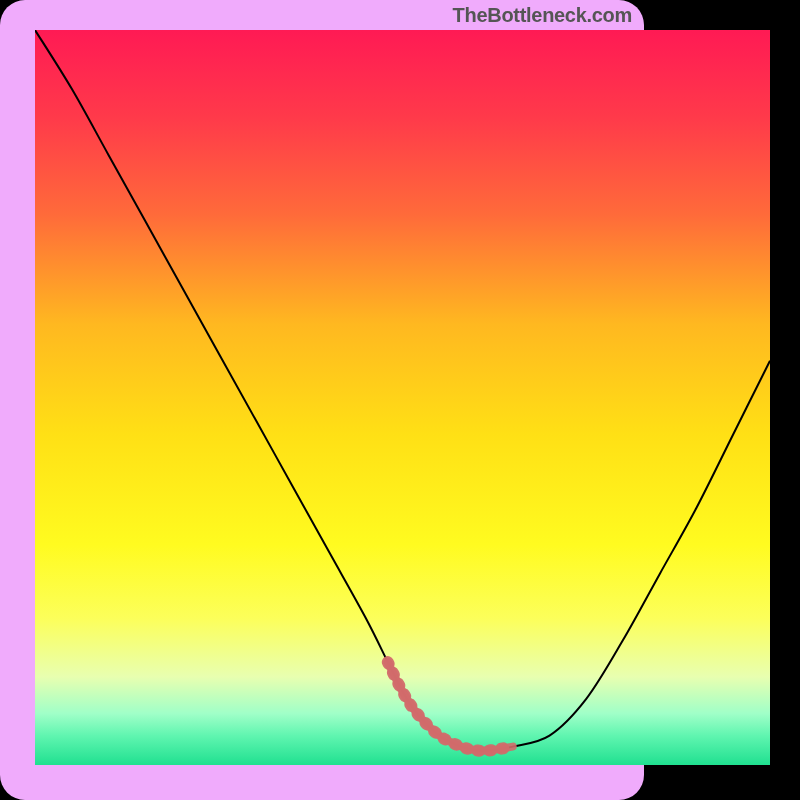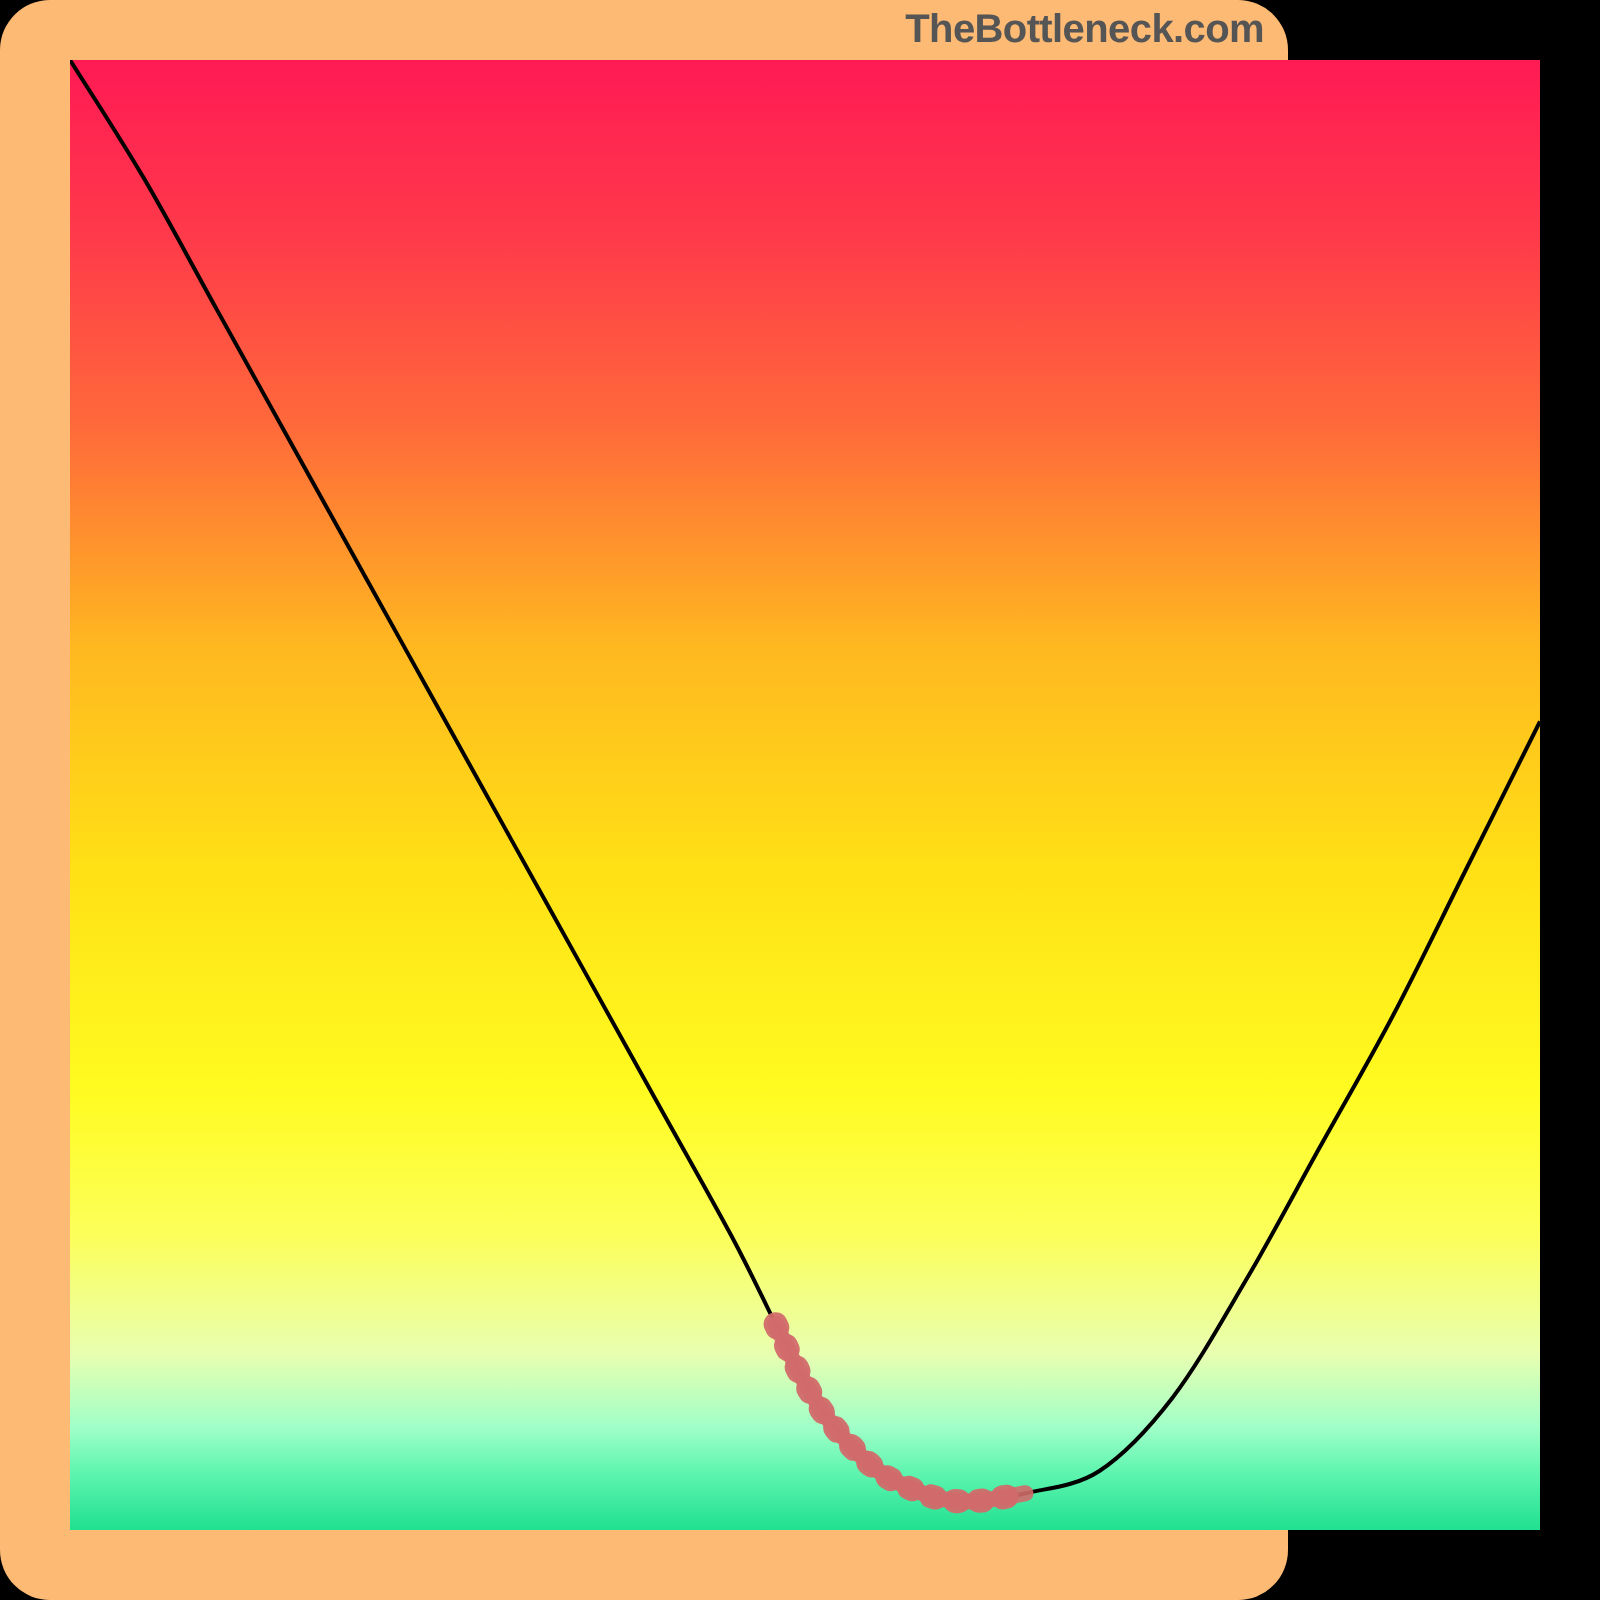--- a/index.html
+++ b/index.html
@@ -1,21 +1,21 @@
 <!DOCTYPE html>
 <html><head>
 <meta charset="utf-8">
 <style>
   * { margin: 0; padding: 0; box-sizing: border-box; }
   html, body { width: 800px; height: 800px; background: #000; overflow: hidden; }
   .container {
     position: relative;
     width: 644px;
     height: 800px;
-    background: #fdba74;
+    background: #f0abfc;
     border-radius: 25px;
   }
   .watermark {
     position: absolute;
     top: 4px;
     right: 12px;
     font-family: Arial, Helvetica, sans-serif;
     font-size: 20px;
     font-weight: bold;
     color: #555;

